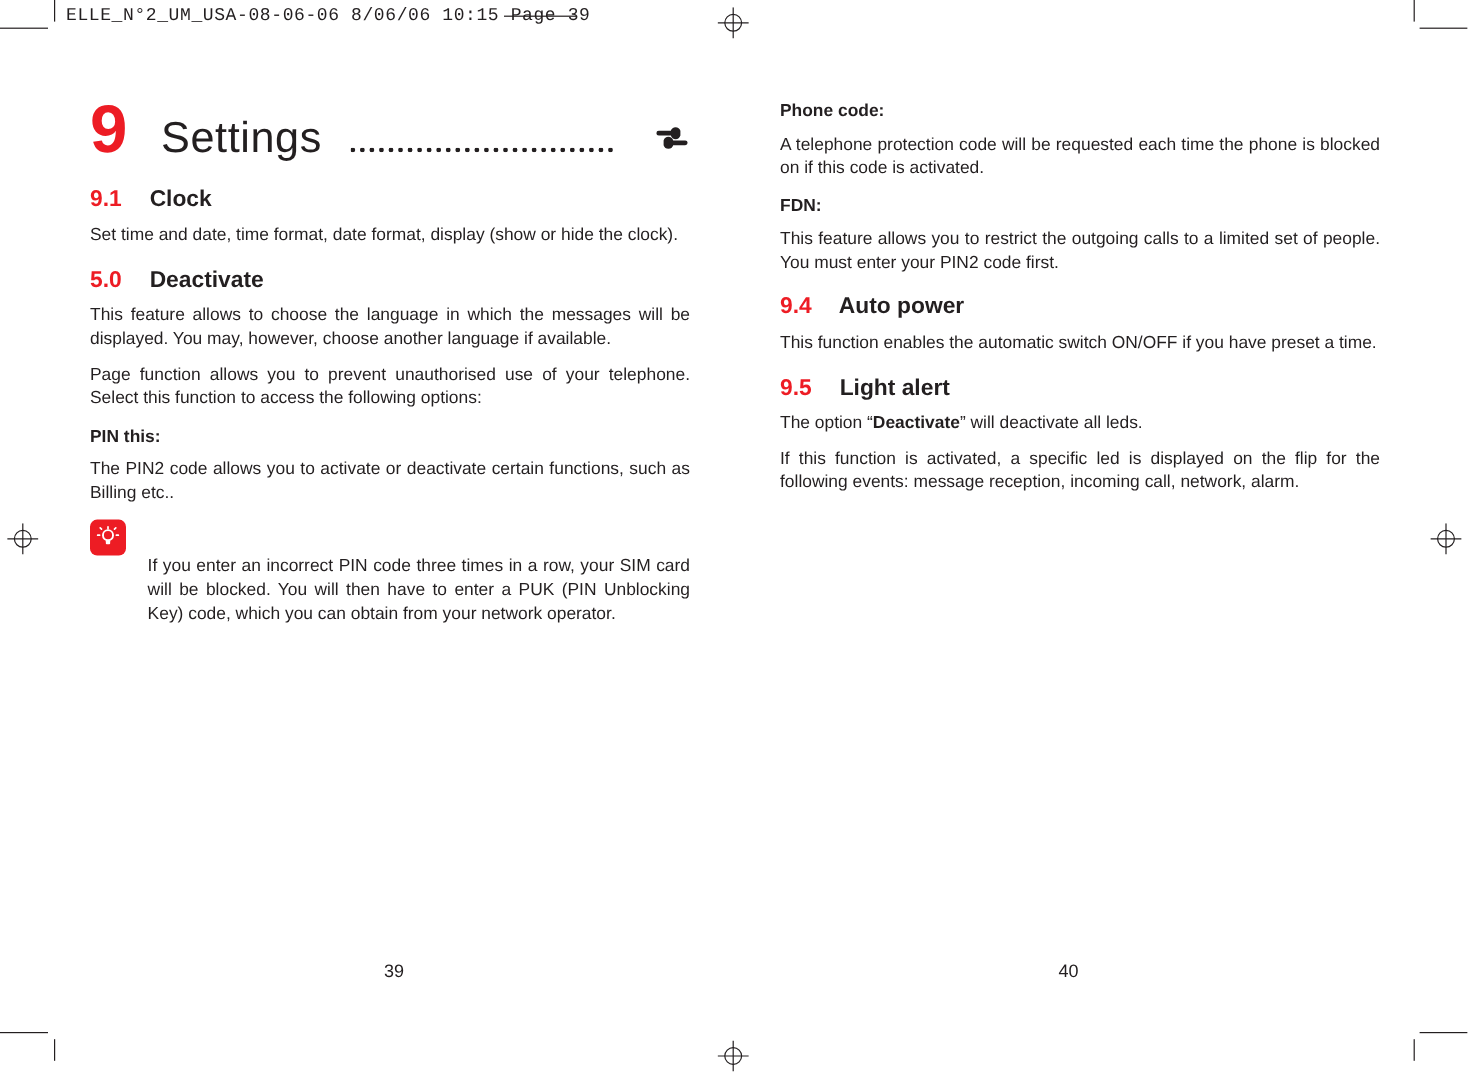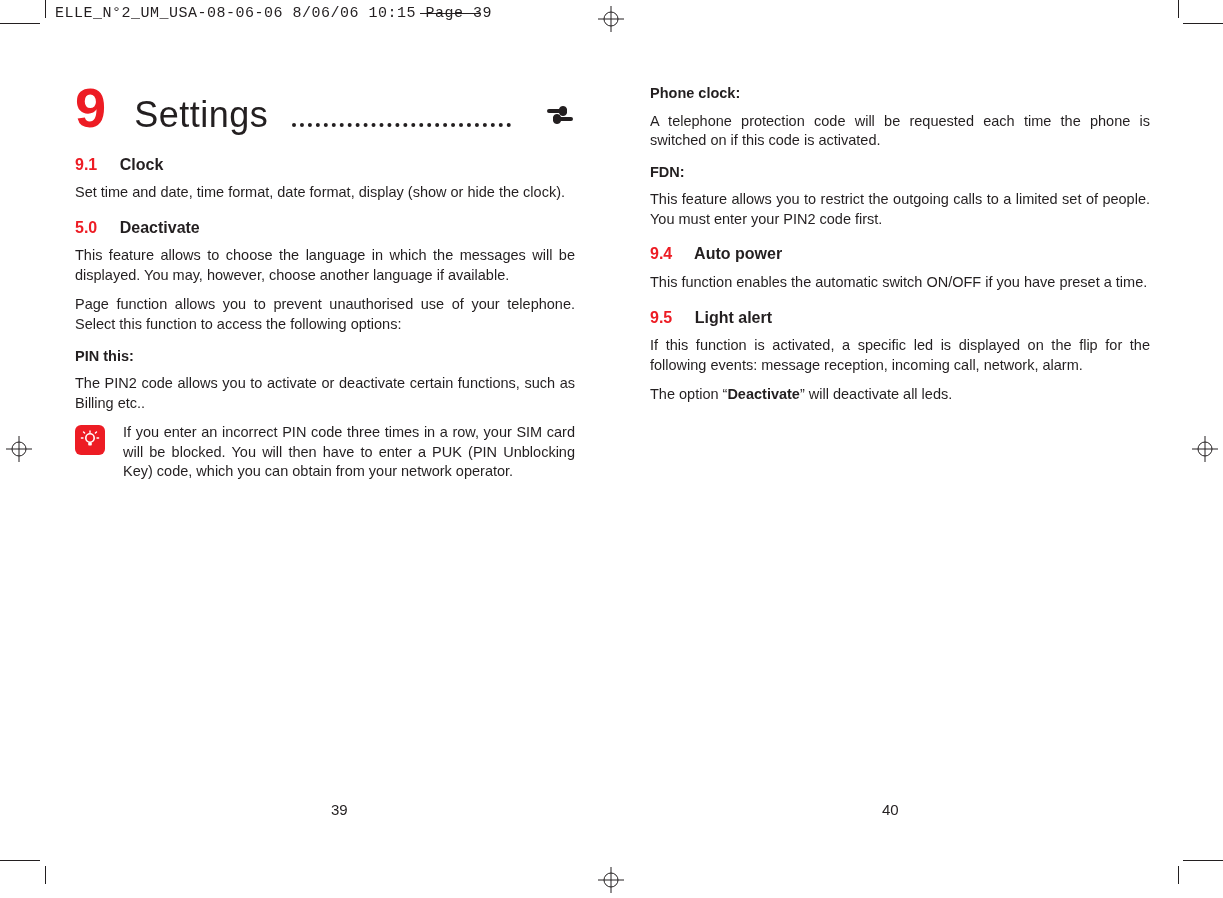--- a/index.html
+++ b/index.html
@@ -91,48 +91,48 @@
     height: 0;
     margin-bottom: 6px;
     margin-left: -4px;
     margin-right: 6px;
     -webkit-mask-image: linear-gradient(#000,#000);
   }
   .chapter-icon svg { display: block; }
 
   h3.sec {
     margin: 14px 0 6px 0;
-    font-size: 16px;
+    font-size: 19px;
     font-weight: 700;
   }
   h3.sec .num { color: #ed1c24; margin-right: 18px; }
 
   p { margin: 8px 0 10px 0; text-align: justify; }
   p.sub { font-weight: 700; margin-top: 12px; margin-bottom: 2px; text-align: left; }
 
   .note-row { display: flex; gap: 18px; margin-top: 10px; }
   .note-icon {
     flex: 0 0 30px;
     height: 30px;
     border-radius: 6px;
     background: #ed1c24;
     display: flex;
     align-items: center;
     justify-content: center;
     margin-top: 2px;
   }
   .note-icon svg { display:block; }
-  .note-text { flex: 1 1 auto; text-align: justify; }
+  .note-text { flex: 1 1 auto; text-align: justify; margin-top: 32px; }
 
   .pagenum {
     position: absolute;
     bottom: 78px;
     font-size: 15px;
   }
-  .pagenum.left  { left: 320px; margin-left: 11px; }
+  .pagenum.left  { left: 320px; }
   .pagenum.right { left: 882px; }
 
   b { font-weight: 700; }
 </style>
 </head>
 <body>
 
 <div class="crop crop-tl-h"></div>
 <div class="crop crop-tl-v"></div>
 <div class="crop crop-bl-h"></div>
@@ -220,38 +220,38 @@
             <line x1="15.4" y1="3" x2="16.5" y2="1.9"></line>
           </g>
         </svg>
       </div>
       <div class="note-text">If you enter an incorrect PIN code three times in a row, your SIM card will be blocked. You will then have to enter a PUK (PIN Unblocking Key) code, which you can obtain from your network operator.</div>
     </div>
   </div>
 
   <div class="col">
 
-    <p class="sub" style="margin-top:4px">Phone clock:</p>
-    <p>A telephone protection code will be requested each time the phone is switched on if this code is activated.</p>
+    <p class="sub" style="margin-top:4px">Phone code:</p>
+    <p>A telephone protection code will be requested each time the phone is blocked on if this code is activated.</p>
 
     <p class="sub">FDN:</p>
     <p>This feature allows you to restrict the outgoing calls to a limited set of people. You must enter your PIN2 code first.</p>
 
     <h3 class="sec">
       <span class="num">9.4</span>
       <span>Auto power</span>
     </h3>
     <p>This function enables the automatic switch ON/OFF if you have preset a time.</p>
 
     <h3 class="sec">
       <span class="num">9.5</span>
       <span>Light alert</span>
     </h3>
-    <p>If this function is activated, a specific led is displayed on the flip for the following events: message reception, incoming call, network, alarm.</p>
     <p>
       <span>The option “</span><b>Deactivate</b><span>” will deactivate all leds.</span>
     </p>
+    <p>If this function is activated, a specific led is displayed on the flip for the following events: message reception, incoming call, network, alarm.</p>
   </div>
 
 </div>
 
 <div class="pagenum left">39</div>
 <div class="pagenum right">40</div>
 
 </body></html>

